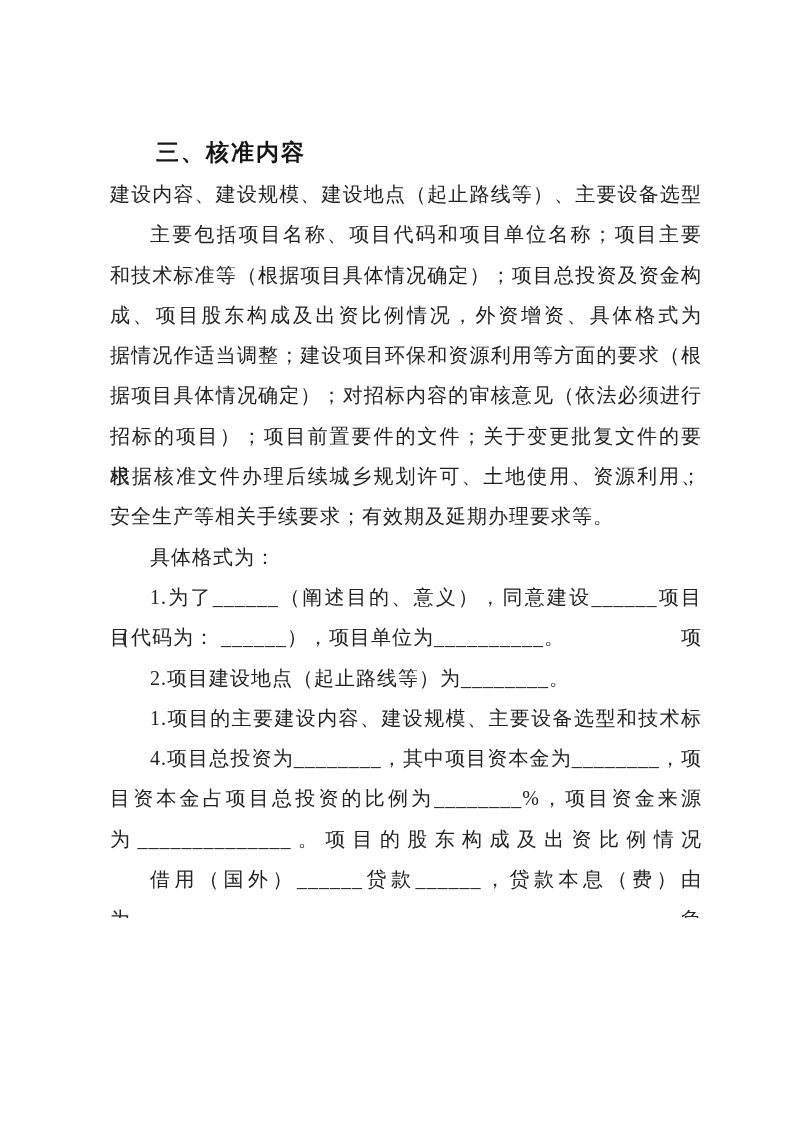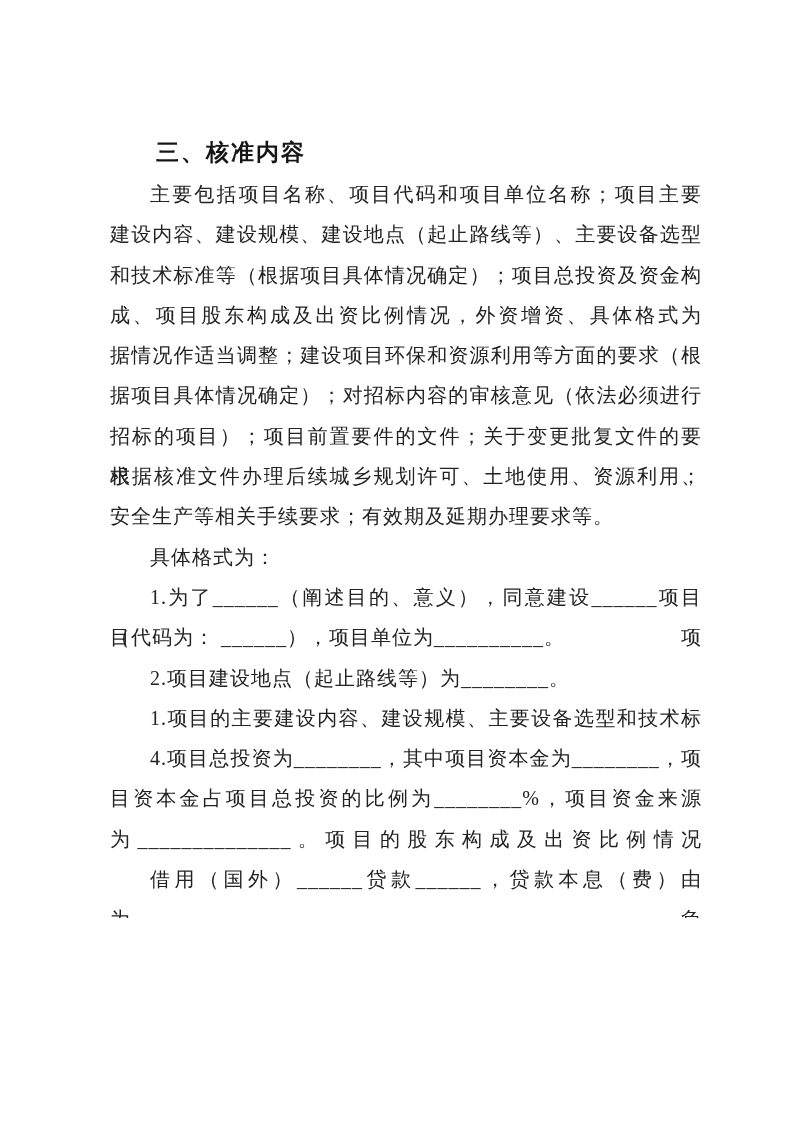--- a/index.html
+++ b/index.html
@@ -55,22 +55,22 @@
     font-family: "Liberation Serif", serif;
   }
 </style>
 </head>
 <body>
 
 <div class="sheet">
   <div class="content">
     <div class="heading">三、核准内容</div>
 
+    <div class="ln jst">建设内容、建设规模、建设地点（起止路线等）、主要设备选型</div>
     <div class="ln ind jst">主要包括项目名称、项目代码和项目单位名称；项目主要</div>
-    <div class="ln jst">建设内容、建设规模、建设地点（起止路线等）、主要设备选型</div>
     <div class="ln jst">和技术标准等（根据项目具体情况确定）；项目总投资及资金构</div>
     <div class="ln jst">成、项目股东构成及出资比例情况，外资增资、具体格式为</div>
     <div class="ln jst">据情况作适当调整；建设项目环保和资源利用等方面的要求（根</div>
     <div class="ln jst">据项目具体情况确定）；对招标内容的审核意见（依法必须进行</div>
     <div class="ln jst">招标的项目）；项目前置要件的文件；关于变更批复文件的要求；</div>
     <div class="ln jst">根据核准文件办理后续城乡规划许可、土地使用、资源利用、</div>
     <div class="ln">安全生产等相关手续要求；有效期及延期办理要求等。</div>
     <div class="ln ind">具体格式为：</div>
     <div class="ln ind jst">1.为了______（阐述目的、意义），同意建设______项目（项</div>
     <div class="ln">目代码为： ______），项目单位为__________。</div>

